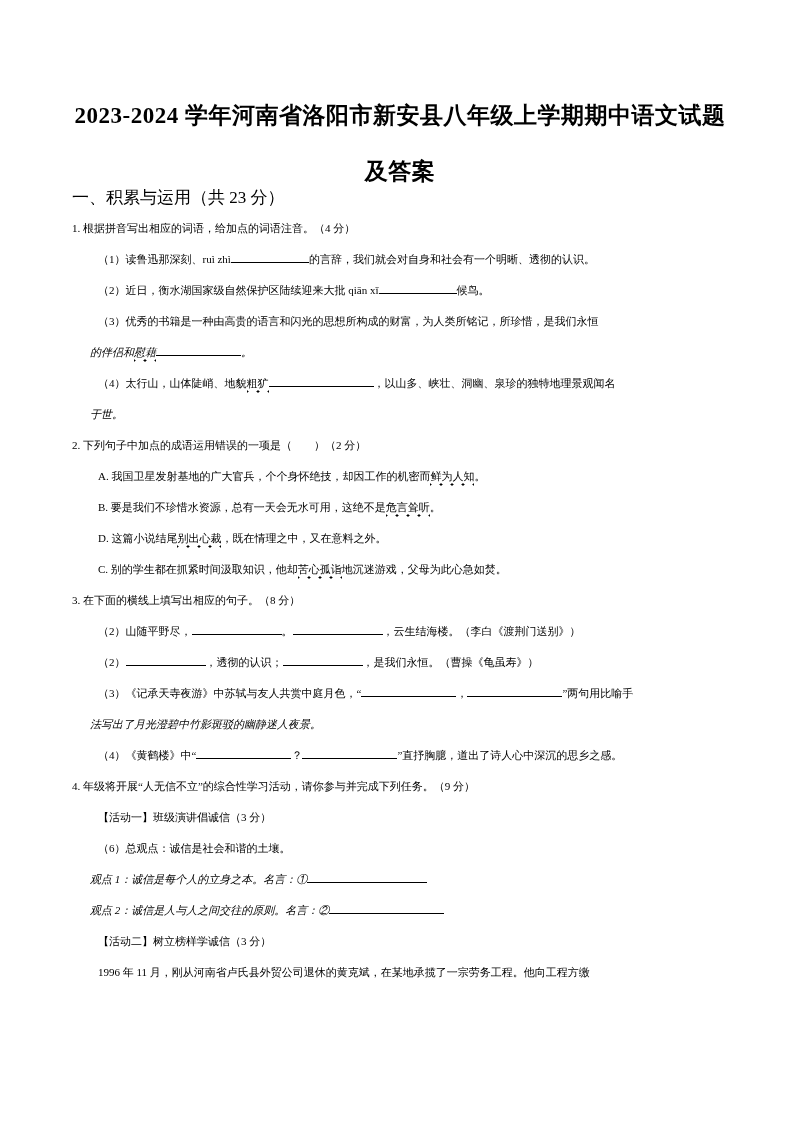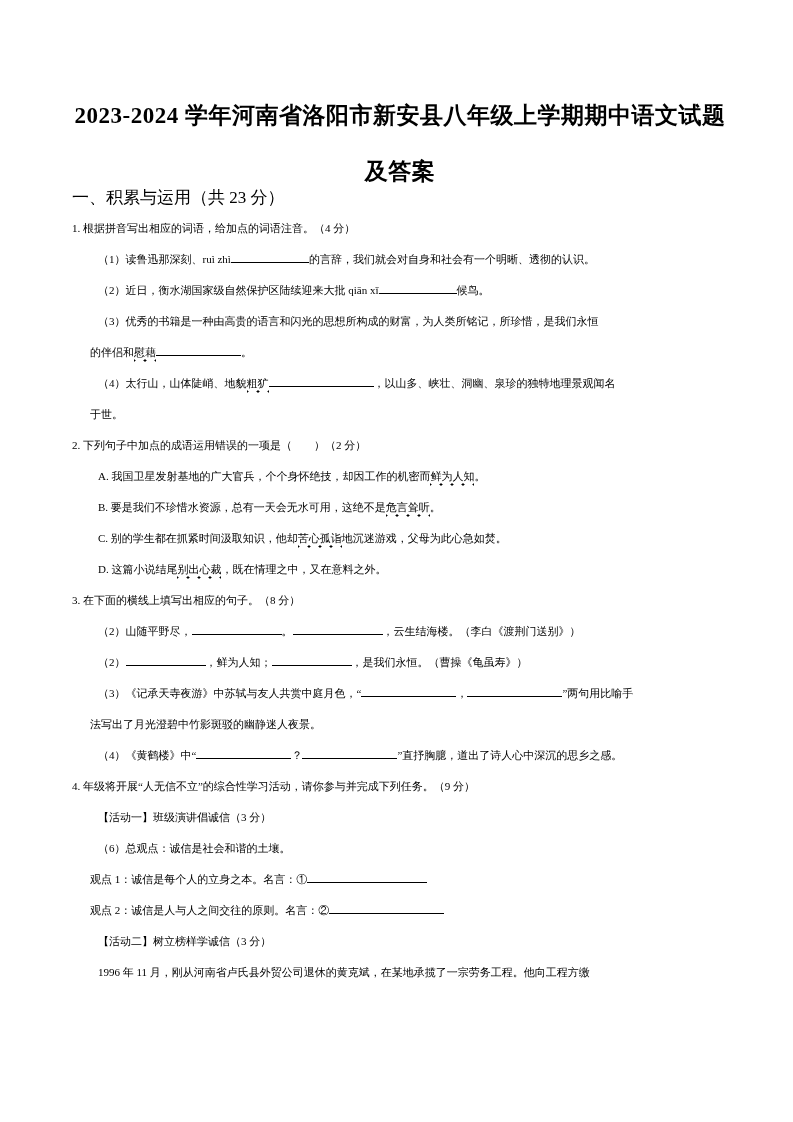--- a/index.html
+++ b/index.html
@@ -33,21 +33,21 @@
     line-height: 31px;
   }
   .lines { }
   .line {
     font-size: 11px;
     line-height: 31px;
     white-space: nowrap;
   }
   .l0 { padding-left: 0; }
   .l1 { padding-left: 26px; }
-  .l1c { padding-left: 18px; }
+  .l1c { padding-left: 18px; font-style: italic; }
   .blank {
     display: inline-block;
     height: 13px;
     border-bottom: 1px solid #000;
     vertical-align: baseline;
   }
   .emph {
     background-image: radial-gradient(circle, #000 1.2px, rgba(0,0,0,0) 1.4px);
     background-size: 1em 5px;
     background-repeat: repeat-x;
@@ -67,25 +67,25 @@
       <div class="line l0"><span>1. 根据拼音写出相应的词语，给加点的词语注音。（4 分）</span></div>
       <div class="line l1"><span>（1）读鲁迅那深刻、ruì zhì</span><span class="blank" style="width: 78px;"></span><span>的言辞，我们就会对自身和社会有一个明晰、透彻的认识。</span></div>
       <div class="line l1"><span>（2）近日，衡水湖国家级自然保护区陆续迎来大批 qiān xǐ</span><span class="blank" style="width: 78px;"></span><span>候鸟。</span></div>
       <div class="line l1"><span>（3）优秀的书籍是一种由高贵的语言和闪光的思想所构成的财富，为人类所铭记，所珍惜，是我们永恒</span></div>
       <div class="line l1c"><span>的伴侣和</span><span class="emph">慰藉</span><span class="blank" style="width: 85px;"></span><span>。</span></div>
       <div class="line l1"><span>（4）太行山，山体陡峭、地貌</span><span class="emph">粗犷</span><span class="blank" style="width: 105px;"></span><span>，以山多、峡壮、洞幽、泉珍的独特地理景观闻名</span></div>
       <div class="line l1c"><span>于世。</span></div>
       <div class="line l0"><span>2. 下列句子中加点的成语运用错误的一项是（　　）（2 分）</span></div>
       <div class="line l1"><span>A. 我国卫星发射基地的广大官兵，个个身怀绝技，却因工作的机密而</span><span class="emph">鲜为人知</span><span>。</span></div>
       <div class="line l1"><span>B. 要是我们不珍惜水资源，总有一天会无水可用，这绝不是</span><span class="emph">危言耸听</span><span>。</span></div>
+      <div class="line l1"><span>D. 这篇小说结尾</span><span class="emph">别出心裁</span><span>，既在情理之中，又在意料之外。</span></div>
       <div class="line l1"><span>C. 别的学生都在抓紧时间汲取知识，他却</span><span class="emph">苦心孤诣</span><span>地沉迷游戏，父母为此心急如焚。</span></div>
-      <div class="line l1"><span>D. 这篇小说结尾</span><span class="emph">别出心裁</span><span>，既在情理之中，又在意料之外。</span></div>
       <div class="line l0"><span>3. 在下面的横线上填写出相应的句子。（8 分）</span></div>
       <div class="line l1"><span>（2）山随平野尽，</span><span class="blank" style="width: 90px;"></span><span>。</span><span class="blank" style="width: 90px;"></span><span>，云生结海楼。（李白《渡荆门送别》）</span></div>
-      <div class="line l1"><span>（2）</span><span class="blank" style="width: 80px;"></span><span>，鲜为人知；</span><span class="blank" style="width: 80px;"></span><span>，是我们永恒。（曹操《龟虽寿》）</span></div>
+      <div class="line l1"><span>（2）</span><span class="blank" style="width: 80px;"></span><span>，透彻的认识；</span><span class="blank" style="width: 80px;"></span><span>，是我们永恒。（曹操《龟虽寿》）</span></div>
       <div class="line l1"><span>（3）《记承天寺夜游》中苏轼与友人共赏中庭月色，“</span><span class="blank" style="width: 95px;"></span><span>，</span><span class="blank" style="width: 95px;"></span><span>”两句用比喻手</span></div>
       <div class="line l1c"><span>法写出了月光澄碧中竹影斑驳的幽静迷人夜景。</span></div>
       <div class="line l1"><span>（4）《黄鹤楼》中“</span><span class="blank" style="width: 95px;"></span><span>？</span><span class="blank" style="width: 95px;"></span><span>”直抒胸臆，道出了诗人心中深沉的思乡之感。</span></div>
       <div class="line l0"><span>4. 年级将开展“人无信不立”的综合性学习活动，请你参与并完成下列任务。（9 分）</span></div>
       <div class="line l1"><span>【活动一】班级演讲倡诚信（3 分）</span></div>
       <div class="line l1"><span>（6）总观点：诚信是社会和谐的土壤。</span></div>
       <div class="line l1c"><span>观点 1：诚信是每个人的立身之本。名言：①</span><span class="blank" style="width: 120px;"></span></div>
       <div class="line l1c"><span>观点 2：诚信是人与人之间交往的原则。名言：②</span><span class="blank" style="width: 115px;"></span></div>
       <div class="line l1"><span>【活动二】树立榜样学诚信（3 分）</span></div>
       <div class="line l1"><span>1996 年 11 月，刚从河南省卢氏县外贸公司退休的黄克斌，在某地承揽了一宗劳务工程。他向工程方缴</span></div>

